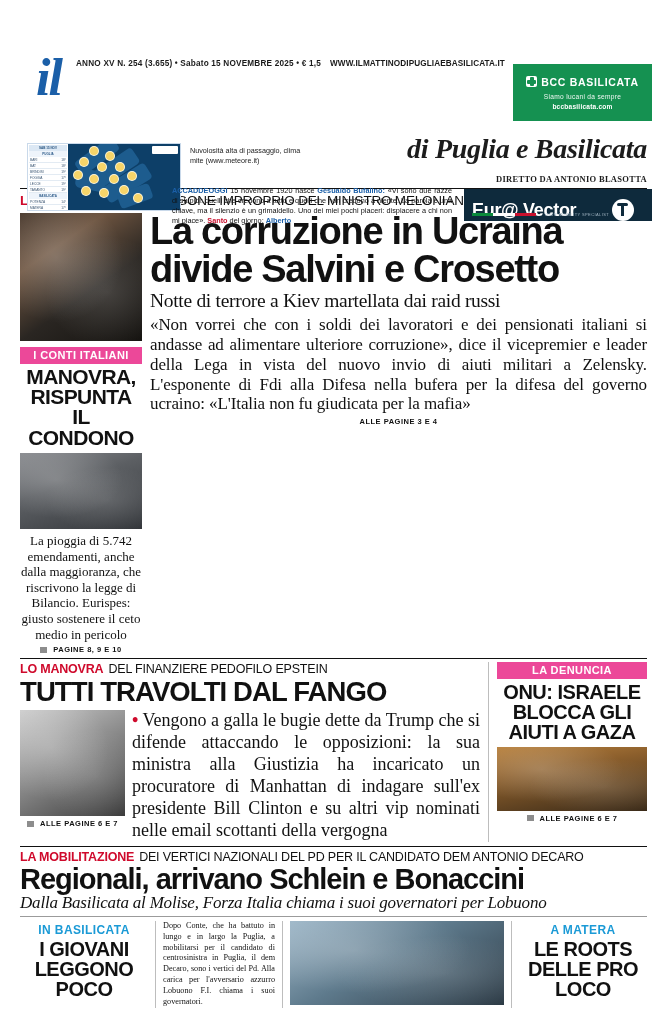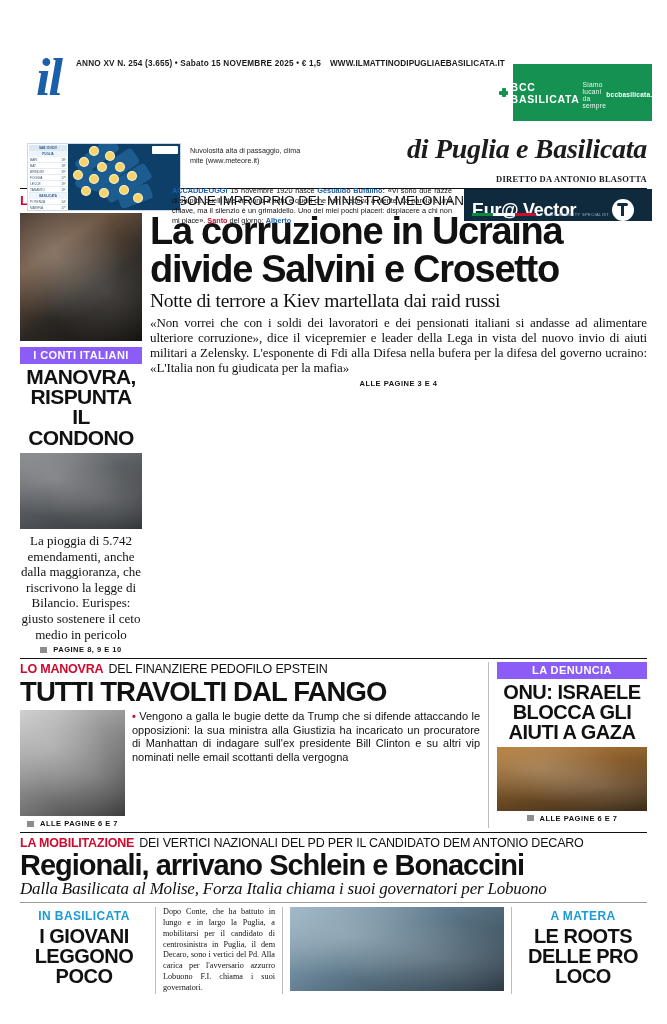--- a/index.html
+++ b/index.html
@@ -49,21 +49,21 @@
   .logo-dir{
     position:absolute;right:20px;top:174px;
     font-family:"Liberation Serif", serif;
     font-weight:bold;font-size:8.5px;letter-spacing:.3px;color:#1c1c1c;
   }
 
   
   .bcc{
     position:absolute;left:513px;top:64px;width:139px;height:57px;
     background:#159151;color:#fff;
-    display:flex;flex-direction:row;align-items:center;justify-content:center;
+    display:flex;flex-direction:column;align-items:center;justify-content:center;
   }
   .bcc-row{display:flex;align-items:center;gap:4px;}
   .bcc-mark{
     width:11px;height:11px;border-radius:2px;background:#fff;
     position:relative;
   }
   .bcc-mark:before{
     content:"";position:absolute;left:3.5px;top:1px;width:4px;height:9px;background:#159151;border-radius:1px;
   }
   .bcc-mark:after{
@@ -133,21 +133,21 @@
     font-family:"Liberation Sans", sans-serif;
   }
   .kickerline .k-red{color:#cf0a2c;}
   .kickerline .k-blk{color:#111;font-weight:normal;}
 
   
   .tag{
     display:block;text-align:center;color:#fff;font-weight:bold;
     font-size:11px;letter-spacing:.4px;padding:2px 0 2.5px;
   }
-  .tag-blue{background:#8b5cf6;}
+  .tag-blue{background:#ec4899;}
   .tag-lblue{color:#1b9ad6;background:transparent;font-size:12px;}
 
   
   .lead{display:flex;gap:8px;padding-top:2px;}
   .lead-photo{width:122px;}
   .ph{background:#6d6d6d;position:relative;overflow:hidden;}
   .ph.g1{background:linear-gradient(145deg,#4a3a2e 0%,#6d5440 28%,#2a2622 60%,#151310 100%);}
   .ph.g2{background:linear-gradient(160deg,#8a8c90 0%,#5c5f63 40%,#33363a 100%);}
   .ph.g3{background:linear-gradient(150deg,#cfcfcf 0%,#8d8d8d 45%,#3b3b3b 100%);}
   .ph.g4{background:linear-gradient(170deg,#b9823f 0%,#8c5f2c 35%,#3a2a18 100%);}
@@ -163,21 +163,21 @@
     font-size:38px;font-weight:bold;line-height:.99;letter-spacing:-1.3px;
     color:#111;
   }
   .lead-sub{
     font-family:"Liberation Serif", serif;
     font-size:19.5px;line-height:1.06;margin-top:3px;color:#111;
     letter-spacing:-.3px;
   }
   .lead-body{
     font-family:"Liberation Serif", serif;
-    font-size:13px;line-height:1.17;margin-top:3px;color:#111;
+    font-size:17px;line-height:1.17;margin-top:3px;color:#111;
     text-align:justify;letter-spacing:-.1px;
   }
   .refline{
     display:flex;align-items:center;justify-content:center;gap:6px;
     font-size:7.5px;font-weight:bold;letter-spacing:.5px;color:#111;
     margin-top:3px;
   }
   .refline .sq{width:7px;height:6px;background:#8d8d8d;}
 
   
@@ -190,22 +190,22 @@
     font-size:13px;line-height:1.2;text-align:center;color:#111;margin-top:4px;
   }
 
   .vline{width:1px;background:#bdbdbd;}
 
   
   .sec2-head{
     font-size:27.5px;font-weight:bold;line-height:.99;letter-spacing:-.9px;color:#111;
   }
   .sec2-body{
-    font-family:Liberation Sans, sans-serif;
-    font-size:11px;line-height:1.22;text-align:justify;color:#111;
+    font-family:Liberation Serif, serif;
+    font-size:18px;line-height:1.22;text-align:justify;color:#111;
   }
   .bullet{color:#cf0a2c;font-weight:bold;}
 
   .den-head{
     font-size:20px;font-weight:bold;line-height:1.0;text-align:center;letter-spacing:-.5px;color:#111;
   }
   .den-body{
     font-family:"Liberation Serif", serif;
     font-size:11.4px;line-height:1.2;text-align:center;color:#111;
   }

